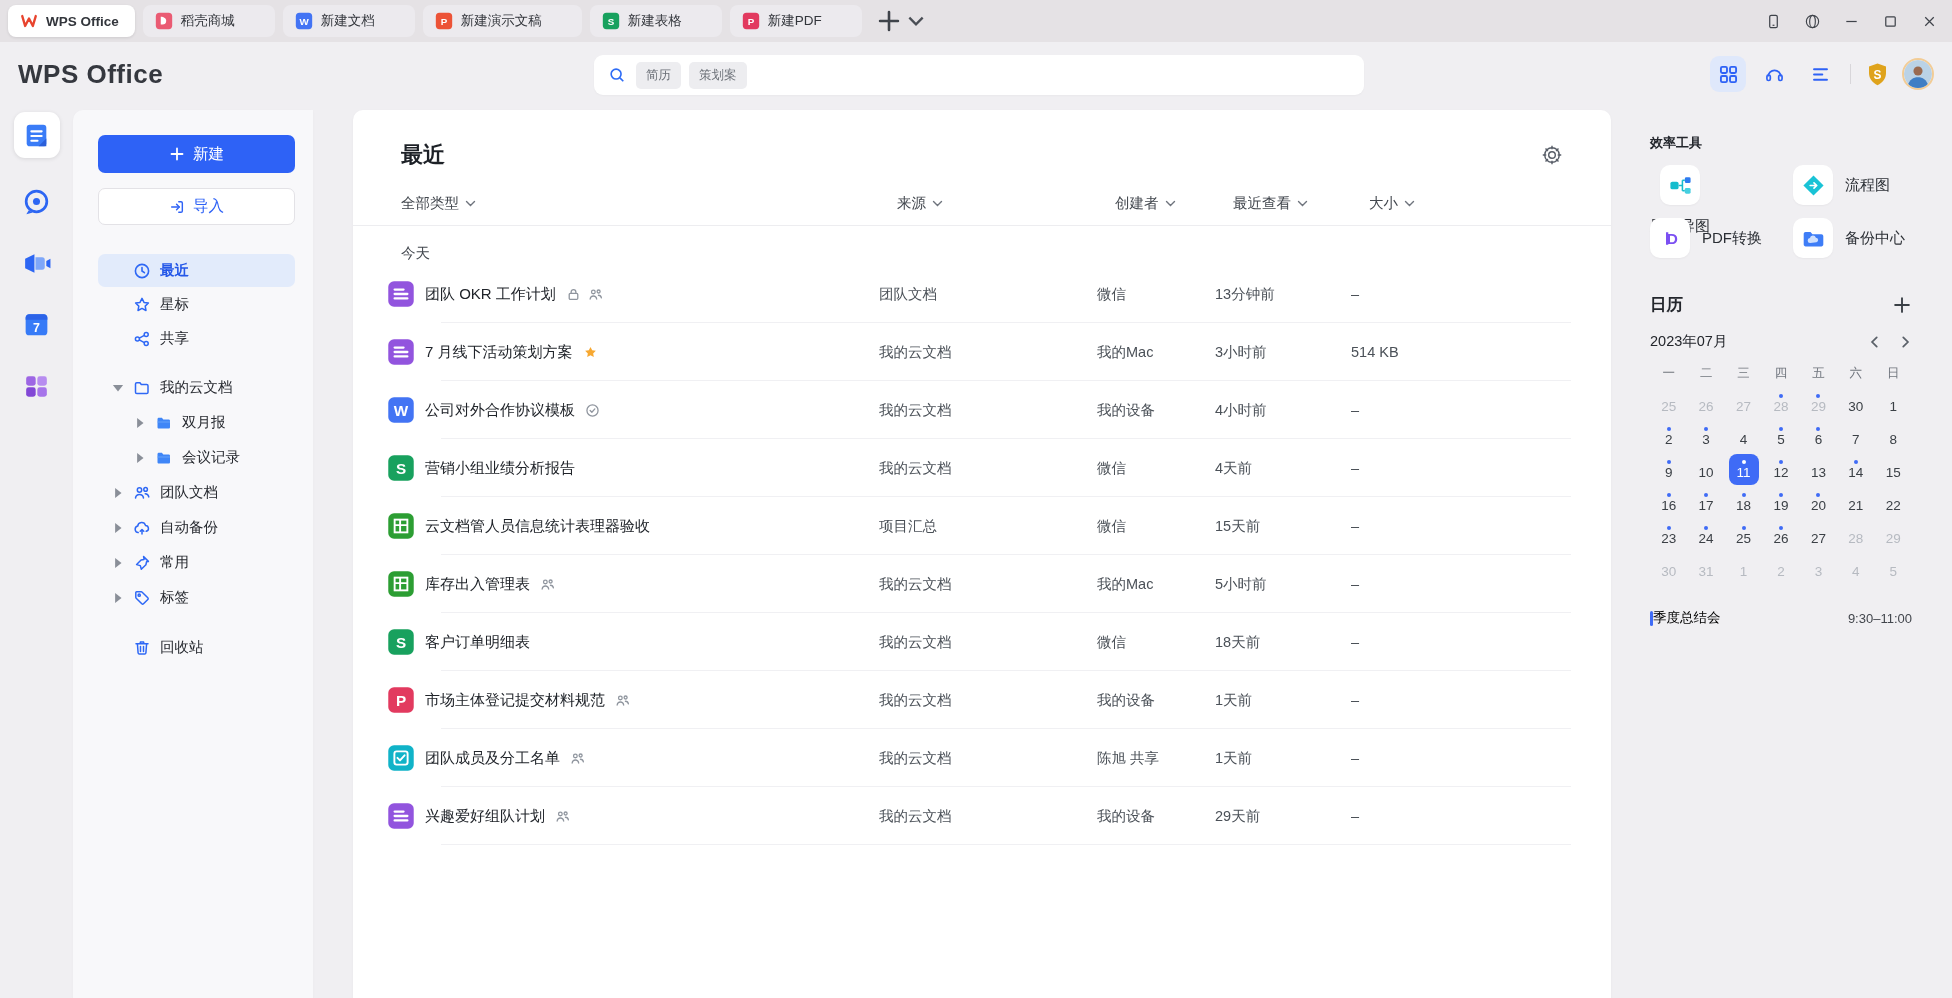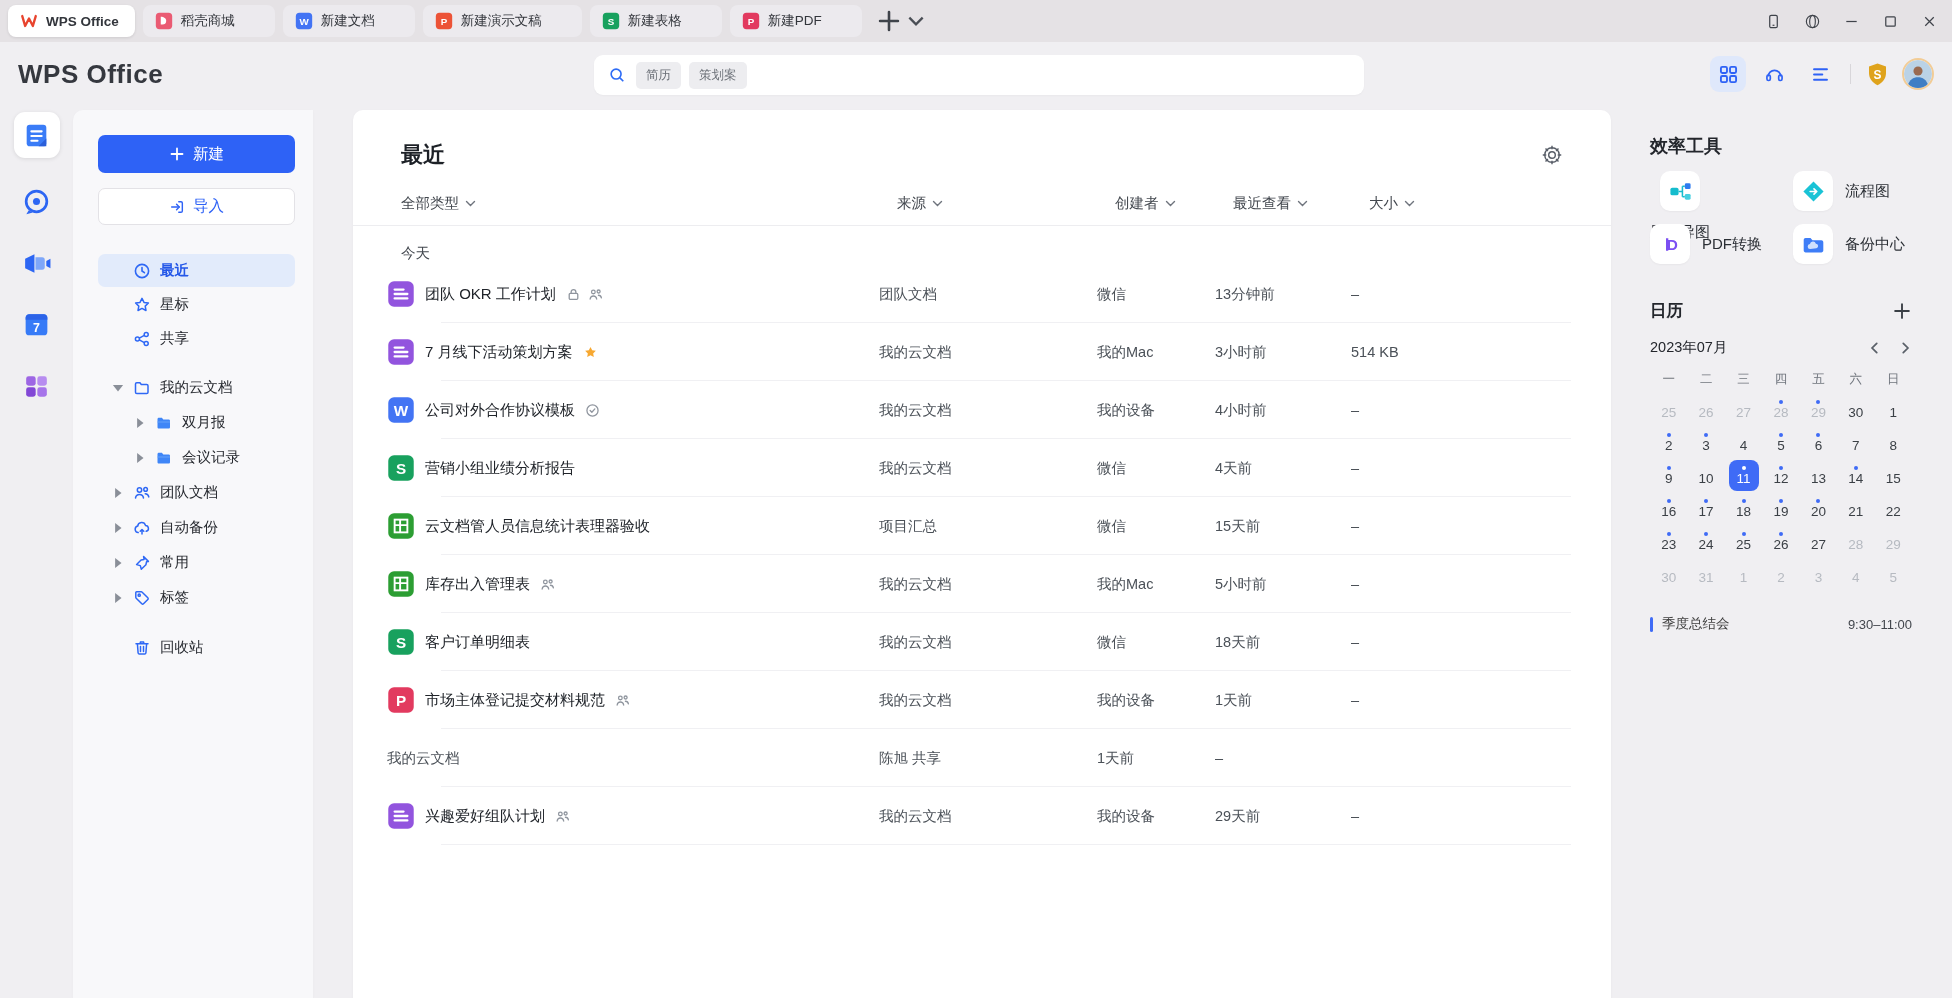--- a/index.html
+++ b/index.html
@@ -77,21 +77,21 @@
              height:58px; padding:0 40px 0 34px; cursor:pointer; }
   .filerow:after { content:""; position:absolute; left:88px; right:40px; bottom:0; height:1px; background:#f0f0f3; }
   .fname { display:flex; align-items:center; gap:10px; min-width:0; }
   .fname .f-icon { width:28px; height:28px; }
   .fname .f-label { font-size:15px; color:#20242a; white-space:nowrap; overflow:hidden; text-overflow:ellipsis; }
   .badges { display:flex; align-items:center; gap:7px; color:#8f959e; }
   .badges .ic { width:15px; height:15px; }
   .fcell { font-size:14.5px; color:#4b5158; white-space:nowrap; }
 
   .rightpanel { position:absolute; left:1650px; top:3px; width:262px; bottom:0; }
-  .rp-title { font-size:18px; font-weight:600; color:#23262c; margin-top:24px; }
+  .rp-title { font-size:13px; font-weight:600; color:#23262c; margin-top:24px; }
   .tools-grid { position:relative; margin-top:13px; height:103px; }
   .tool { position:absolute; display:flex; align-items:center; gap:12px; cursor:pointer; }
   .tool .tile { width:40px; height:40px; background:#fff; border-radius:10px; display:flex; align-items:center;
                 justify-content:center; box-shadow:0 1px 2px rgba(0,0,0,.04); }
   .tool .tile .ic { width:25px; height:25px; }
   .tool .t-label { font-size:15px; color:#2a2e34; white-space:nowrap; }
   .cal-header { display:flex; align-items:center; margin-top:26px; }
   .cal-title { font-size:16.5px; font-weight:600; color:#23262c; }
   .cal-plus { margin-left:auto; width:20px; height:20px; color:#3a3f46; cursor:pointer; }
   .cal-month-row { display:flex; align-items:center; margin-top:16px;text-align:center; }
@@ -108,21 +108,21 @@
   .day .dot { width:4px; height:4px; border-radius:50%; background:#3f6bf6; margin-bottom:1px; visibility:hidden; }
   .day.hasdot .dot { visibility:visible; }
   .day .num { font-size:13.5px; color:#3b4046; line-height:15px; }
   .day.muted .num { color:#b6bac1; }
   .day.selected .box { background:#3f6bf6; }
   .day.selected .num { color:#fff; }
   .day.selected .dot { background:#fff; }
   .events { margin-top:18px; }
   .event { display:flex; align-items:center; height:30px; cursor:pointer; }
   .event .bar { width:3px; height:15px; border-radius:2px; background:#3f6bf6; }
-  .event .e-title { margin-left:9px; font-size:13.5px; color:#404040; white-space:nowrap; }
+  .event .e-title { font-size:13.5px; color:#000000; white-space:nowrap; }
   .event .e-time { margin-left:auto; font-size:13px; color:#42464d; }
 </style>
 </head>
 <body>
 
 <div class="window">
 
   <div class="tabbar">
     <div id="tabs" style="display: flex;">
         <div class="tab active">
@@ -713,20 +713,40 @@
                   </svg>
                 </span>
               </span>
             </div>
             <div class="fcell">我的云文档</div>
             <div class="fcell">我的设备</div>
             <div class="fcell">1天前</div>
             <div class="fcell">–</div>
           </div>
           <div class="filerow">
+            <div class="fname">
+              <span class="ic f-icon">
+                <svg viewBox="0 0 22 22">
+                  <rect x="1" y="1" width="20" height="20" rx="4.5" fill="#10b3c8"></rect>
+                  <rect x="5.8" y="5.8" width="10.4" height="10.4" rx="1.8" fill="none" stroke="#fff" stroke-width="1.5"></rect>
+                  <path d="M8.2 10.9l2 2 3.6-4" stroke="#fff" stroke-width="1.5" fill="none" stroke-linecap="round" stroke-linejoin="round"></path>
+                </svg>
+              </span>
+              <span class="f-label">团队成员及分工名单</span>
+              <span class="badges">
+                <span class="ic ">
+                  <svg viewBox="0 0 14 14" fill="none" stroke="currentColor" stroke-width="1.2">
+                    <circle cx="5" cy="4.6" r="1.7"></circle>
+                    <path d="M2 11.2c.3-1.8 1.5-2.8 3-2.8s2.8 1 3.1 2.8" stroke-linecap="round"></path>
+                    <circle cx="9.9" cy="4.2" r="1.4"></circle>
+                    <path d="M9.7 7.7c1.5 0 2.5.9 2.8 2.5" stroke-linecap="round"></path>
+                  </svg>
+                </span>
+              </span>
+            </div>
             <div class="fcell">我的云文档</div>
             <div class="fcell">陈旭 共享</div>
             <div class="fcell">1天前</div>
             <div class="fcell">–</div>
           </div>
           <div class="filerow">
             <div class="fname">
               <span class="ic f-icon">
                 <svg viewBox="0 0 22 22">
                   <rect x="1" y="1" width="20" height="20" rx="4.5" fill="#9254de"></rect>

